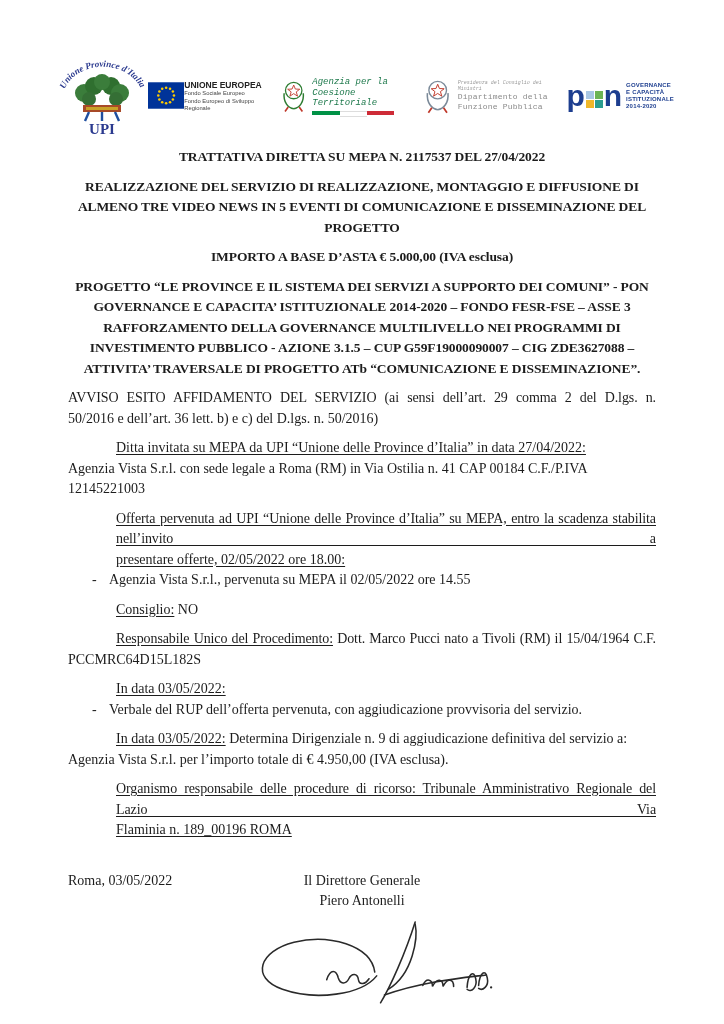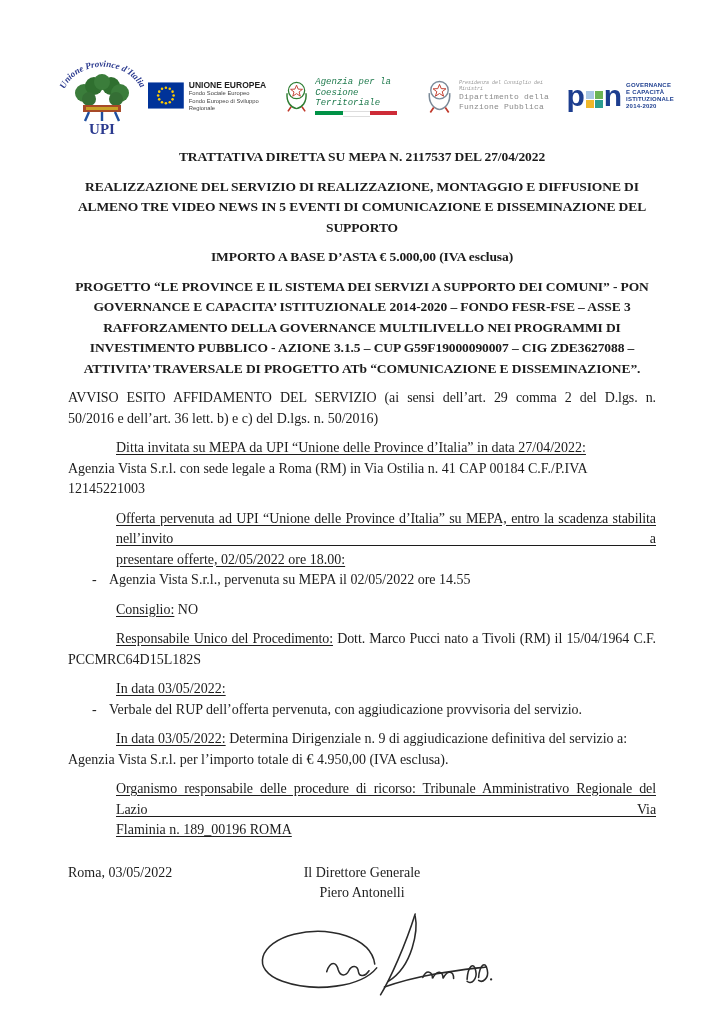--- a/index.html
+++ b/index.html
@@ -3,21 +3,21 @@
 <meta charset="utf-8">
 <style>
   html,body{margin:0;padding:0;background:#e8e8e8;}
   .page{position:relative;width:724px;height:1024px;background:#ffffff;margin:0 auto;
         font-family:"Liberation Serif",serif;color:#1c1c1c;overflow:hidden;}
 
   
   .logos{position:absolute;left:56px;right:50px;top:52px;height:88px;
          display:flex;align-items:center;justify-content:space-between;}
   .logo{display:flex;align-items:center;}
-  .eu-text{margin-left:5px;font-family:"Liberation Sans",sans-serif;line-height:1.25;}
+  .eu-text{font-family:"Liberation Sans",sans-serif;line-height:1.25;}
   .eu-title{font-size:8.5px;font-weight:bold;color:#222;}
   .eu-sub{font-size:5.8px;color:#444;}
   .ag-col{margin-left:5px;}
   .ag-script{font-style:italic;font-size:9px;line-height:10.5px;color:#1f7a4d;
              font-family:Liberation Mono, monospace;}
   .ag-flag{margin-top:2px;width:82px;height:4px;display:flex;}
   .ag-flag span{flex:1;height:100%;}
   .fp-col{margin-left:5px;font-family:Liberation Mono, monospace;line-height:1.2;}
   .fp-tiny{font-size:5px;color:#9a9a9a;font-style:italic;}
   .fp-line{font-size:8px;color:#8a8a8a;letter-spacing:.2px;}
@@ -35,21 +35,21 @@
   .blk{margin-top:9px;}
   .blk:first-child{margin-top:0;}
   .c{text-align:center;font-weight:bold;white-space:nowrap;font-size:13.5px;letter-spacing:-.1px;}
   .b{font-weight:normal;}
   .u{text-decoration:underline;text-underline-offset:2px;margin-left:48px;}
   .i{}
   .just{text-align:justify;text-align-last:justify;letter-spacing:-.1px;}
   .bullet{padding-left:24px;}
   .dash{display:inline-block;width:17px;}
 
-  .footer-row{position:relative;margin-top:22px;height:41px;}
+  .footer-row{position:relative;margin-top:30px;height:41px;}
   .place-date{position:absolute;left:0;top:0;}
   .signer{position:absolute;left:0;right:0;text-align:center;line-height:20.5px;}
   .sig-wrap{text-align:center;margin-top:2px;}
   .sig-wrap svg{display:inline-block;margin-left:14px;}
 </style>
 </head>
 <body>
 
 <div class="page">
 
@@ -160,21 +160,21 @@
     </div>
   </div>
 
   <div class="content">
 
     <div class="blk c">TRATTATIVA DIRETTA SU MEPA N. 2117537 DEL 27/04/2022</div>
 
     <div class="blk">
       <div class="c">REALIZZAZIONE DEL SERVIZIO DI REALIZZAZIONE, MONTAGGIO E DIFFUSIONE DI</div>
       <div class="c">ALMENO TRE VIDEO NEWS IN 5 EVENTI DI COMUNICAZIONE E DISSEMINAZIONE DEL</div>
-      <div class="c">SUPPORTO</div>
+      <div class="c">PROGETTO</div>
     </div>
 
     <div class="blk c">IMPORTO A BASE D’ASTA € 5.000,00 (IVA esclusa)</div>
 
     <div class="blk">
       <div class="c">PROGETTO “LE PROVINCE E IL SISTEMA DEI SERVIZI A SUPPORTO DEI COMUNI” - PON</div>
       <div class="c">GOVERNANCE E CAPACITA’ ISTITUZIONALE 2014-2020 – FONDO FESR-FSE – ASSE 3</div>
       <div class="c">RAFFORZAMENTO DELLA GOVERNANCE MULTILIVELLO NEI PROGRAMMI DI</div>
       <div class="c">INVESTIMENTO PUBBLICO - AZIONE 3.1.5 – CUP G59F19000090007 – CIG ZDE3627088 –</div>
       <div class="c">ATTIVITA’ TRAVERSALE DI PROGETTO ATb “COMUNICAZIONE E DISSEMINAZIONE”.</div>

